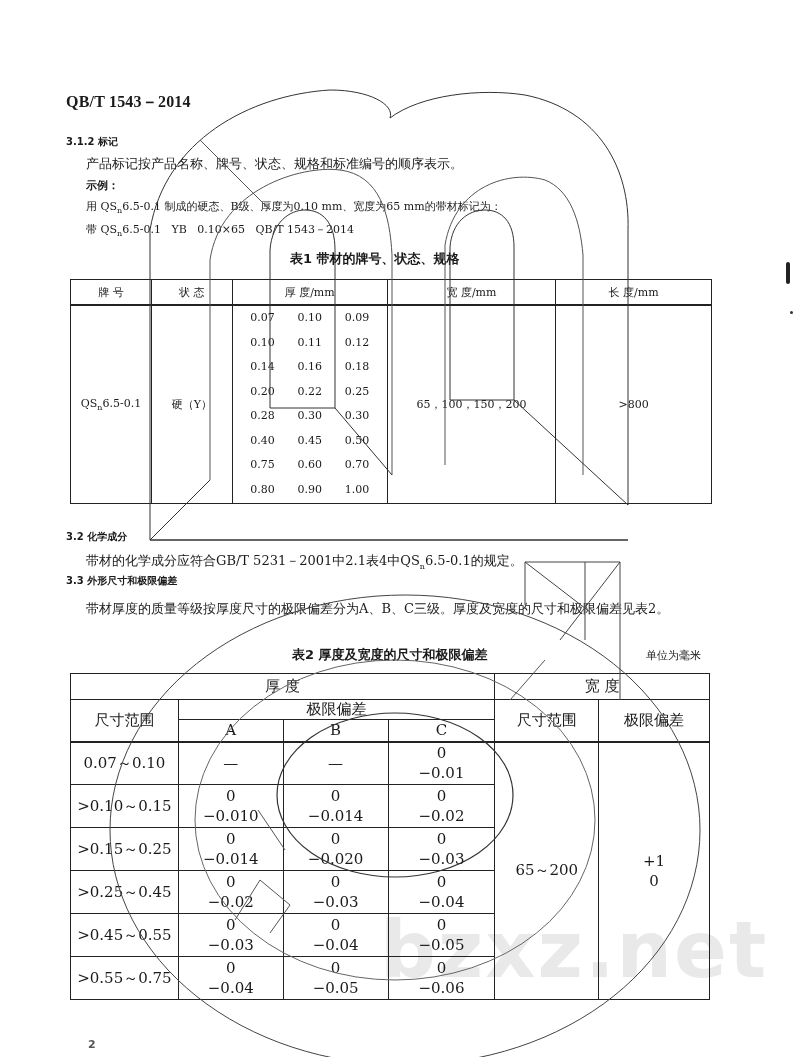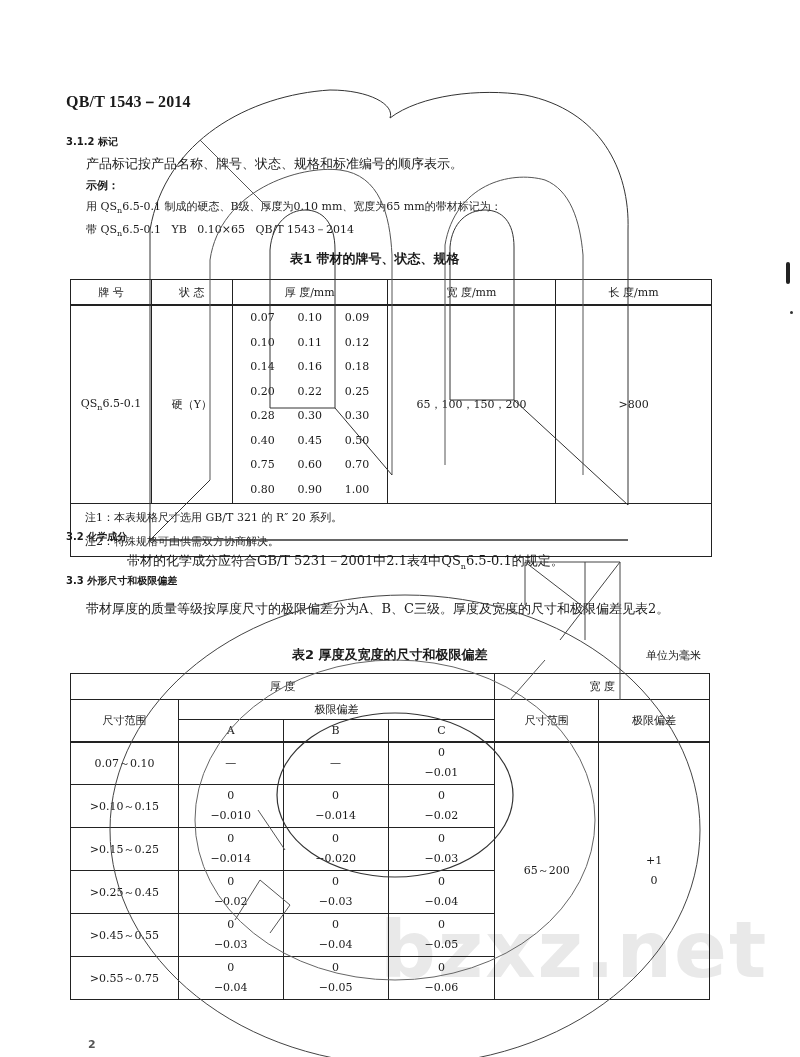--- a/index.html
+++ b/index.html
@@ -15,21 +15,21 @@
 
   table { border-collapse:collapse; position:absolute; font-size:11px; }
   td, th { border:1px solid #222; text-align:center; padding:0; font-weight:normal; }
 
   #t1 { left:70px; top:279px; width:642px; border:1.5px solid #222; }
   #t1 th { height:24px; font-size:11px; border-bottom:2px solid #222;margin-top:44px; }
   #t1 .thk { line-height:24.5px; font-size:11px; }
   #t1 .notes td { text-align:left; padding:2px 0 2px 14px; font-size:11px; line-height:24px; }
 
   #t2 { left:70px; top:673px; width:640px; border:1.5px solid #222; }
-  #t2 td, #t2 th { font-size:11px; }
+  #t2 td, #t2 th { font-size:15px; }
   #t2 .dv { line-height:20px; }
 
   .pnum { left:88px; top:1038px; font-family:"DejaVu Sans","Liberation Sans",sans-serif; font-weight:bold; font-size:11px; color:#555; }
   .watermark { left:380px; top:905px; font-family:"DejaVu Sans","Liberation Sans",sans-serif; font-weight:bold; font-size:78px; color:#e9e9e9; letter-spacing:2px; z-index:0; }
   .overlay { position:absolute; left:0; top:0; width:800px; height:1057px; pointer-events:none; z-index:5; }
   .mark { left:786px; top:262px; width:4px; height:22px; background:#222; border-radius:2px; }
   .dot { left:790px; top:311px; width:3px; height:3px; background:#333; border-radius:50%; }
   .content { position:relative; z-index:2; }
 </style>
 </head>
@@ -93,31 +93,25 @@
               <span>0.60</span>
               <span>0.70</span>
             <span>0.80</span>
               <span>0.90</span>
               <span>1.00</span>
           </div>
         </td>
         <td>65，100，150，200</td>
         <td>&gt;800</td>
       </tr>
-      <tr class="notes">
-        <td colspan="5" style="border-top:1.5px solid #222;">
-          <div>注1：本表规格尺寸选用 GB/T 321 的 R″ 20 系列。</div>
-          <div>注2：特殊规格可由供需双方协商解决。</div>
-        </td>
-      </tr>
     </tbody>
   </table>
 
   <div class="abs sec" style="left:66px;top:530px;">3.2   化学成分</div>
-  <div class="abs para" style="left:86px;top:552px;margin-left:41px;"><span>带材的化学成分应符合GB/T 5231－2001中2.1表4中QS</span><sub>n</sub><span>6.5-0.1的规定。</span></div>
+  <div class="abs para" style="left:86px;top:552px;"><span>带材的化学成分应符合GB/T 5231－2001中2.1表4中QS</span><sub>n</sub><span>6.5-0.1的规定。</span></div>
   <div class="abs sec" style="left:66px;top:574px;">3.3   外形尺寸和极限偏差</div>
   <div class="abs para" style="left:66px;top:596px;width:660px;text-indent:20px;line-height:26px;">带材厚度的质量等级按厚度尺寸的极限偏差分为A、B、C三级。厚度及宽度的尺寸和极限偏差见表2。</div>
 
   <div class="abs caption" style="left:292px;top:646px;">表2   厚度及宽度的尺寸和极限偏差</div>
   <div class="abs small" style="left:646px;top:648px;">单位为毫米</div>
 
   <table id="t2">
     <colgroup>
         <col style="width:108px">
         <col style="width:105px">

